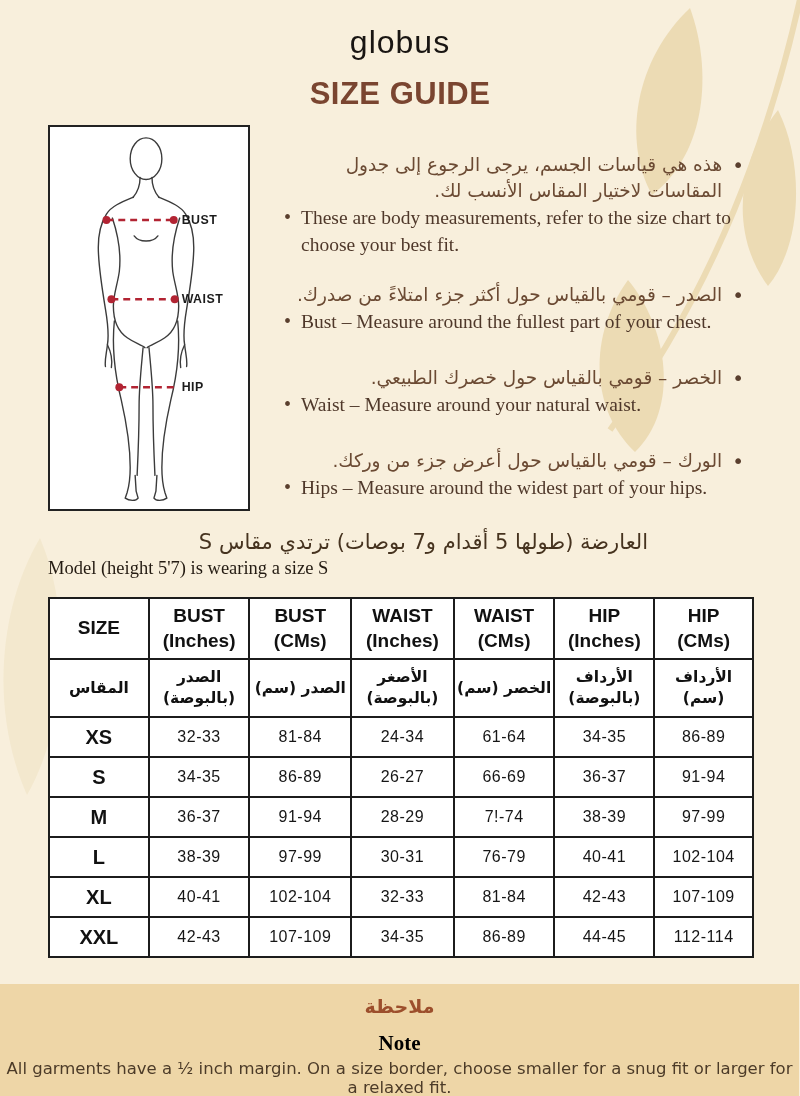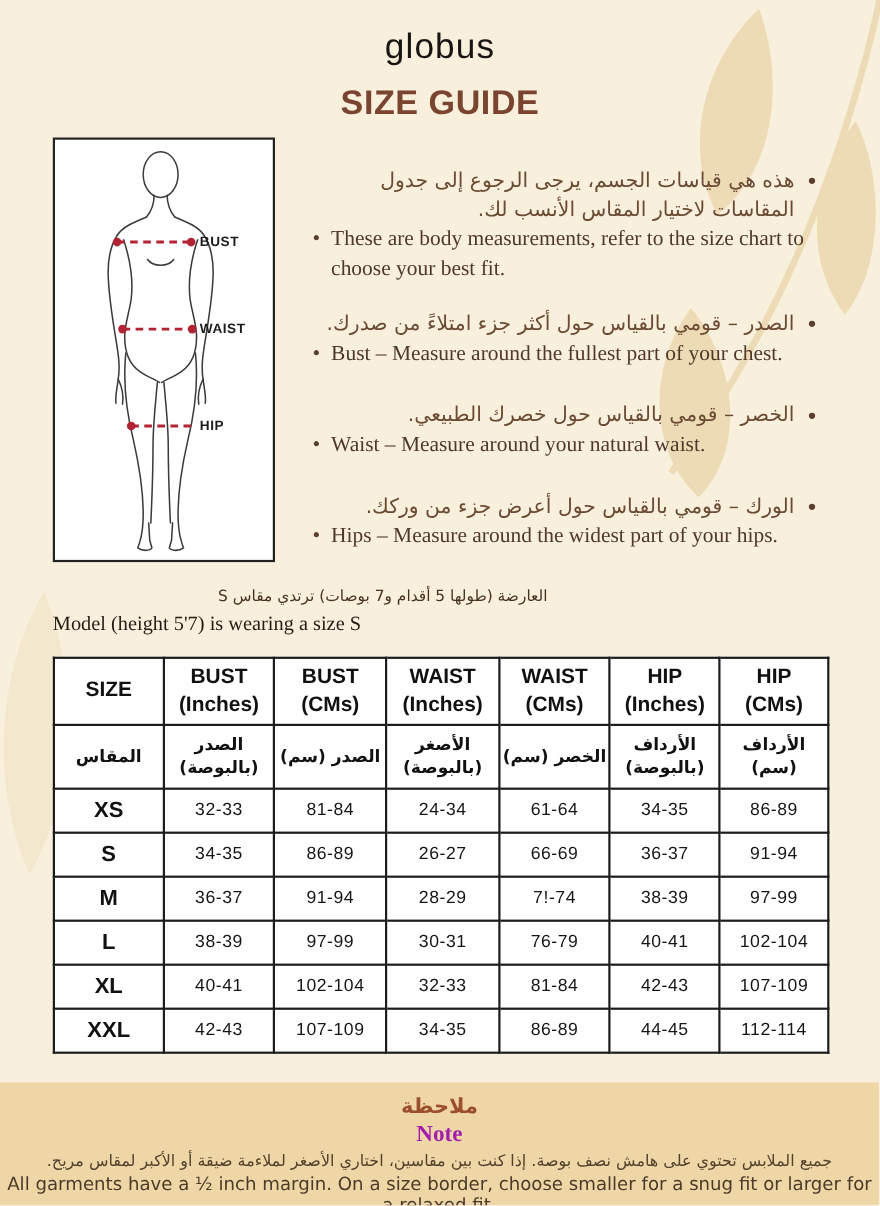--- a/index.html
+++ b/index.html
@@ -48,23 +48,23 @@
     font-size:18.5px; line-height:26px; color:#6b4a33;
   }
   .line.en {
     direction:ltr; text-align:left;
     font-family:"Liberation Serif", serif;
     font-size:19.5px; line-height:27px; color:#4f382a;
   }
 
   .model-note { position:absolute; left:48px; top:530px; width:600px; }
   .model-note .ar {
-    direction:rtl; text-align:center;
+    direction:rtl; text-align:right;
     font-family:"DejaVu Sans", sans-serif;
-    font-size:14px; color:#46331f; line-height:25px;
+    font-size:21px; color:#46331f; line-height:25px;
   }
   .model-note .en {
     font-family:"Liberation Serif", serif;
     font-size:18.5px; color:#241b12; line-height:26px;
   }
 
   table.size-table {
     position:absolute; left:48px; top:597px;
     width:706px; border-collapse:collapse;
     background:#ffffff;
@@ -88,21 +88,21 @@
     width:799px; height:112px;
     background:#eed6a7;
     text-align:center; padding-top:11px;
   }
   .note-title-ar {
     font-family:"DejaVu Sans", sans-serif;
     font-size:19px; font-weight:700; color:#9c4f2c; direction:rtl;
   }
   .note-title-en {
     font-family:"Liberation Serif", serif;
-    font-size:21px; font-weight:700; color:#a21caf; margin-top:1px;
+    font-size:21px; font-weight:700; color:#000000; margin-top:14px;
   }
   .note-body-ar {
     direction:rtl; font-family:"DejaVu Sans", sans-serif;
     font-size:14.5px; color:#53412c; margin-top:5px;
   }
   .note-body-en {
     font-family:"DejaVu Sans", sans-serif;
     font-size:16.5px; color:#4c3b28; margin-top:3px;
   }
 </style>
@@ -330,17 +330,16 @@
       <td class="num-cell">86-89</td>
       <td class="num-cell">44-45</td>
       <td class="num-cell">112-114</td>
     </tr>
   </tbody>
     </table>
 
   <div class="note-band">
     <div class="note-title-ar">ملاحظة</div>
     <div class="note-title-en">Note</div>
-    <div class="note-body-ar">جميع الملابس تحتوي على هامش نصف بوصة. إذا كنت بين مقاسين، اختاري الأصغر لملاءمة ضيقة أو الأكبر لمقاس مريح.</div>
     <div class="note-body-en">All garments have a ½ inch margin. On a size border, choose smaller for a snug fit or larger for a relaxed fit.</div>
   </div>
 
 </div>
 
 </body></html>

